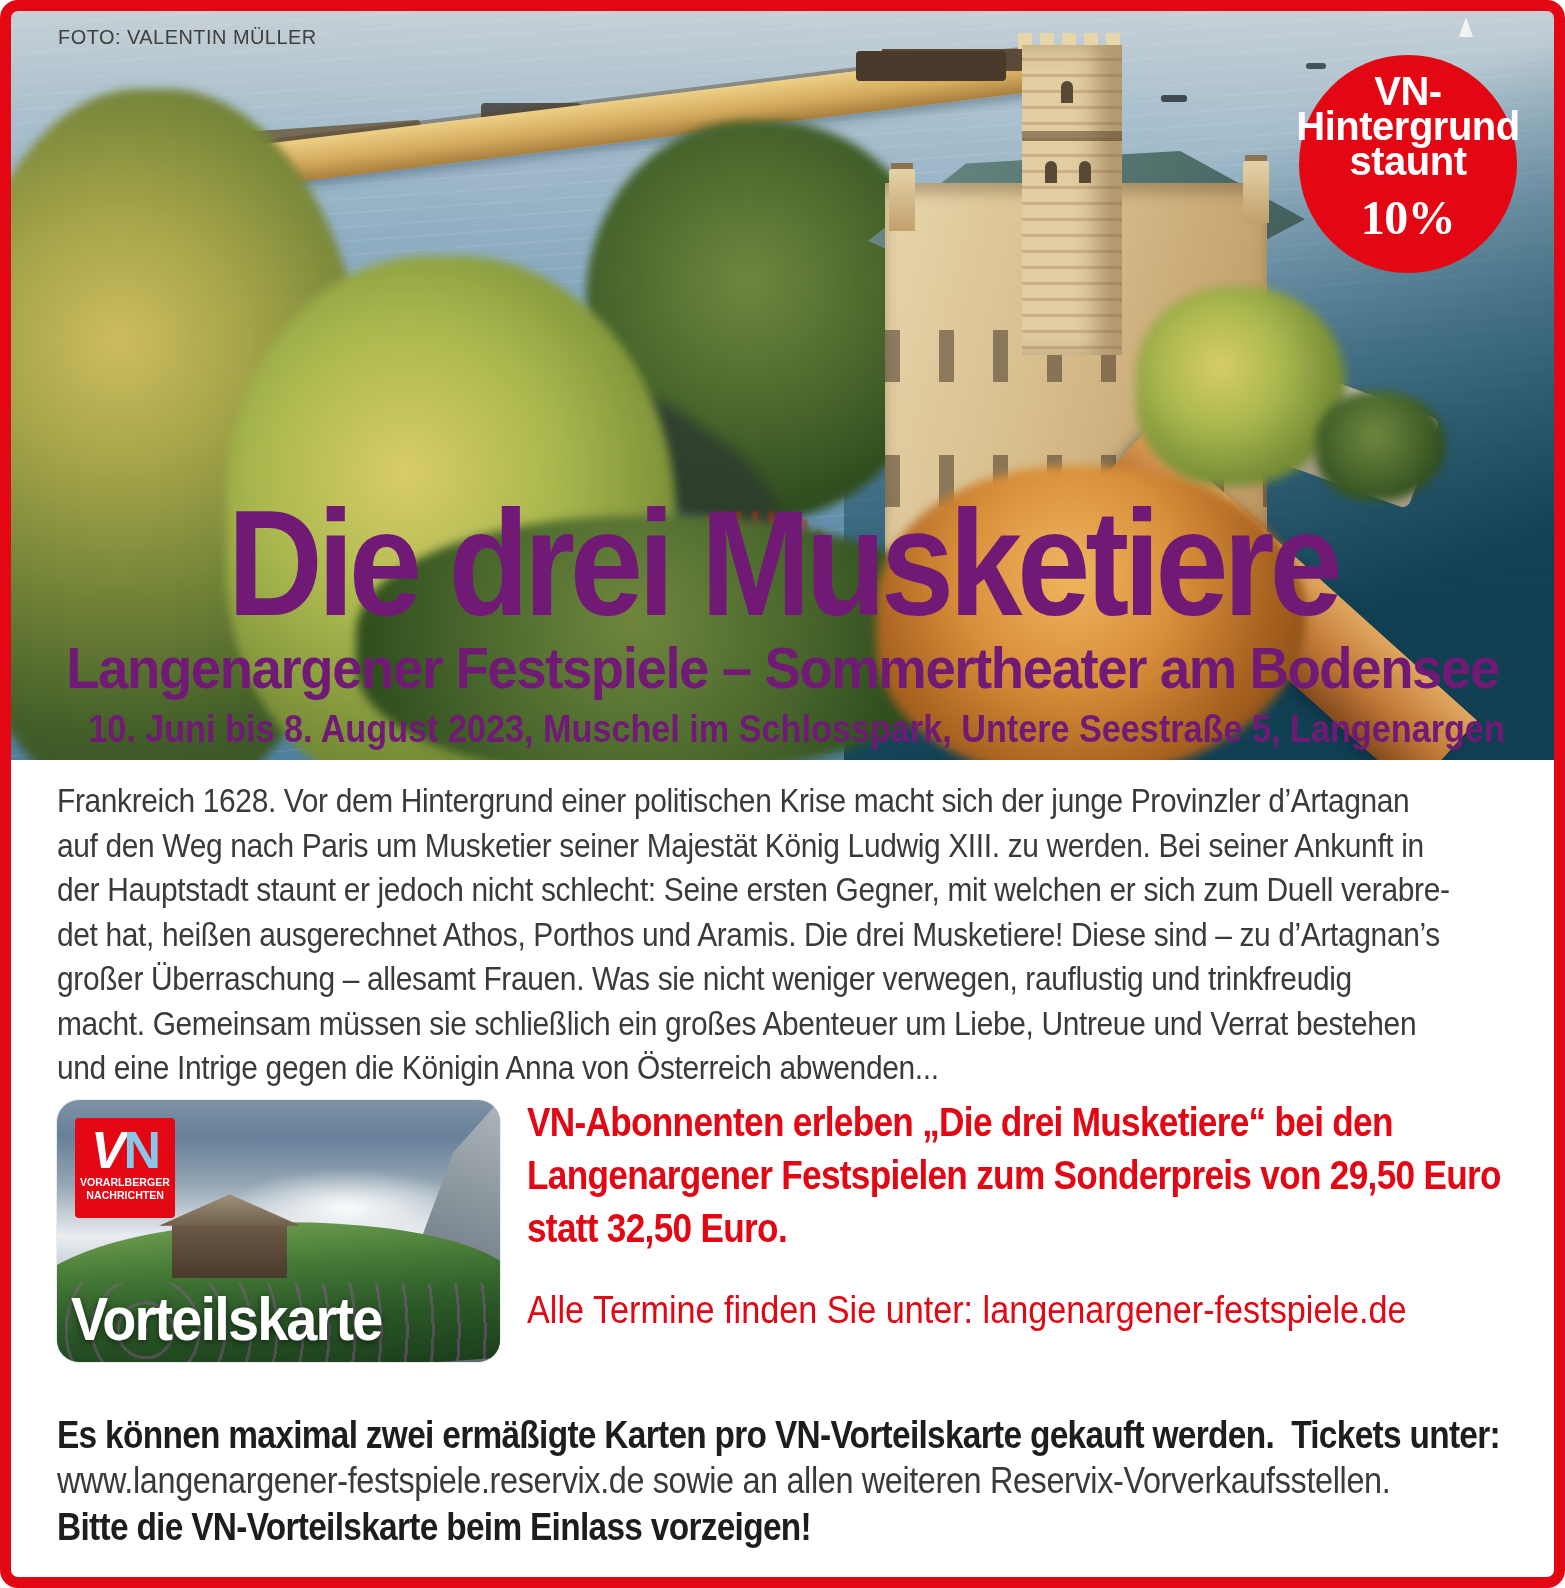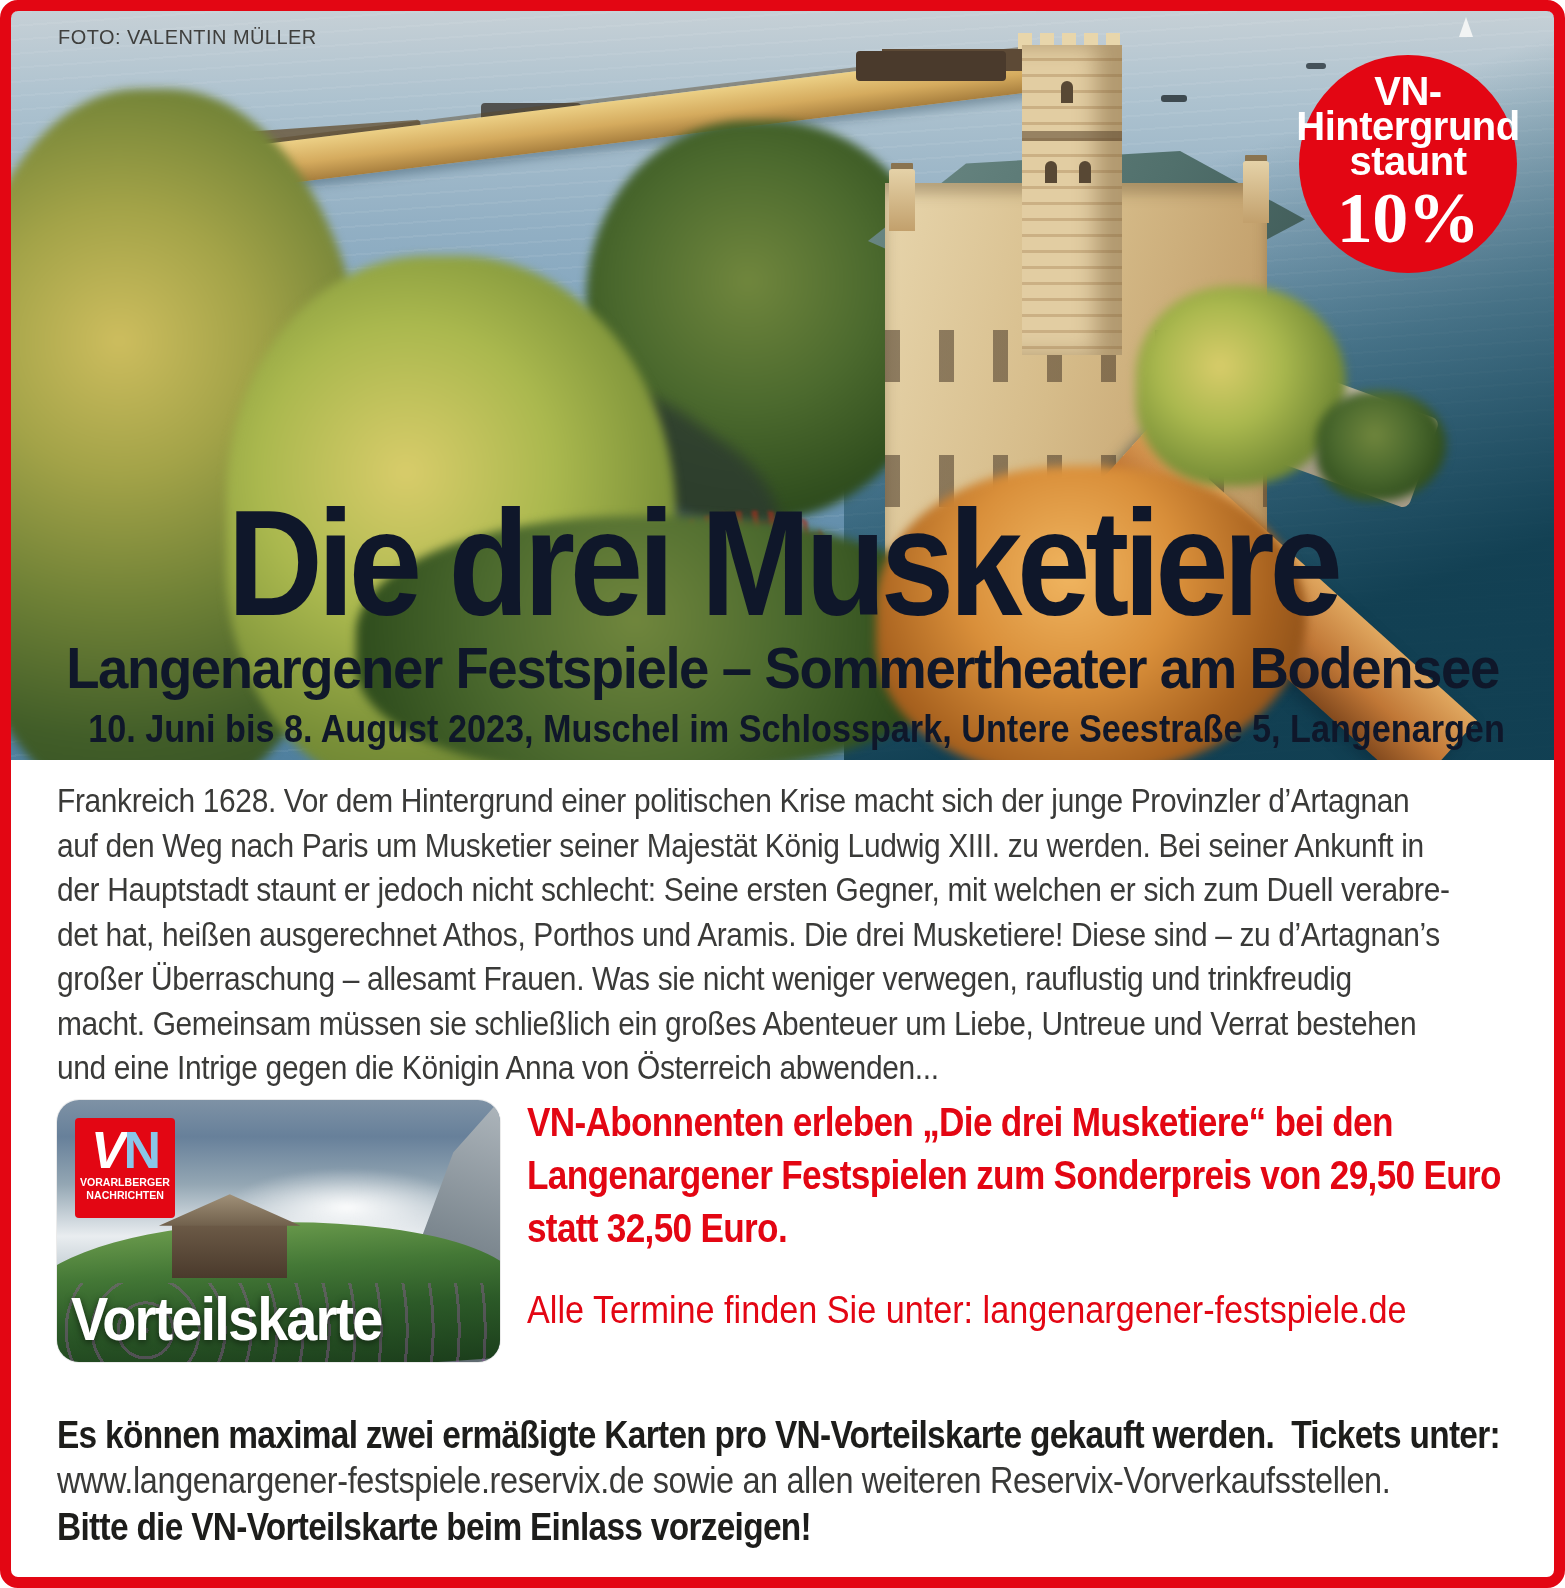--- a/index.html
+++ b/index.html
@@ -79,23 +79,23 @@
   .wall-sunlit{left:1139px;top:415px;width:440px;height:96px;transform:rotate(42deg);transform-origin:top left;
       background:linear-gradient(180deg,#e0a75f 0%,#c07736 55%,#834a1e 100%);
       box-shadow:0 8px 14px rgba(10,40,55,.5);}
 
   .photo-credit{left:47px;top:14px;color:#3f3f3d;font-size:21px;letter-spacing:.5px;
       transform:scaleX(.95);transform-origin:left top;white-space:pre;}
 
   .badge{left:1288px;top:44px;width:218px;height:218px;border-radius:50%;background:var(--red);
       display:flex;flex-direction:column;align-items:center;justify-content:center;color:#fff;z-index:30;}
   .badge span{position:static;display:block;font-weight:700;font-size:40px;line-height:35px;letter-spacing:-0.5px;}
-  .badge .pct{font-family:"Liberation Serif","DejaVu Serif",serif;font-weight:700;font-size:72px;line-height:74px;margin-top:2px;}
-
-  .hero{left:0;right:0;bottom:10px;text-align:center;color:#0f172a;z-index:20;width:100%;}
+  .badge .pct{font-family:"Liberation Serif","DejaVu Serif",serif;font-weight:700;font-size:48px;line-height:74px;margin-top:2px;}
+
+  .hero{left:0;right:0;bottom:10px;text-align:center;color:#701a75;z-index:20;width:100%;}
   .hero > div{position:static;}
   .hero-title{font-size:150px;line-height:142px;font-weight:700;letter-spacing:-6px;
       transform:scaleX(.88);transform-origin:center;white-space:pre;}
   .hero-subtitle{font-size:58px;line-height:64px;font-weight:700;letter-spacing:-1.5px;margin-top:2px;
       transform:scaleX(.94);transform-origin:center;white-space:pre;}
   .hero-dateline{font-size:38px;line-height:42px;font-weight:700;margin-top:8px;
       transform:scaleX(.9);transform-origin:center;white-space:pre;}
 
   
   .story{position:absolute;left:57px;top:778px;}

